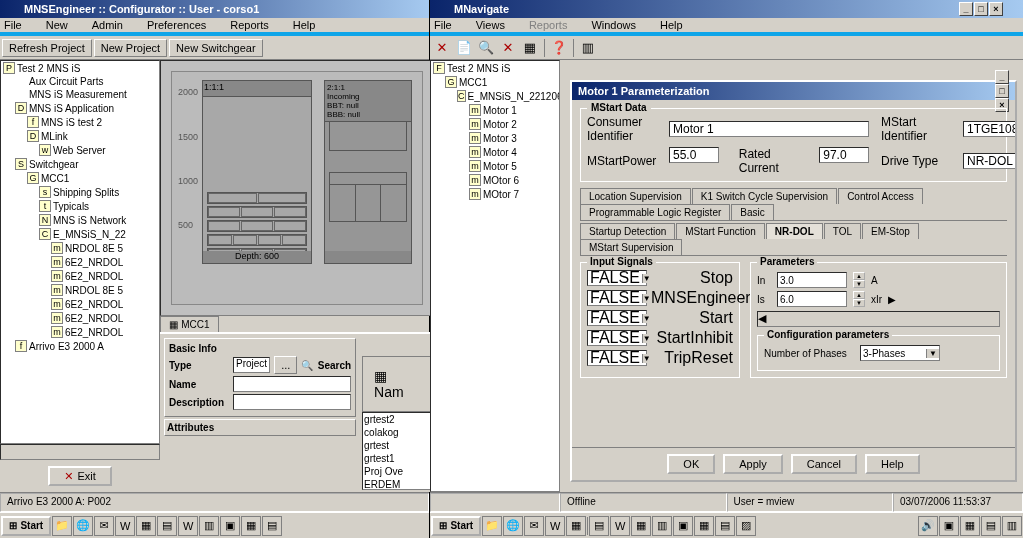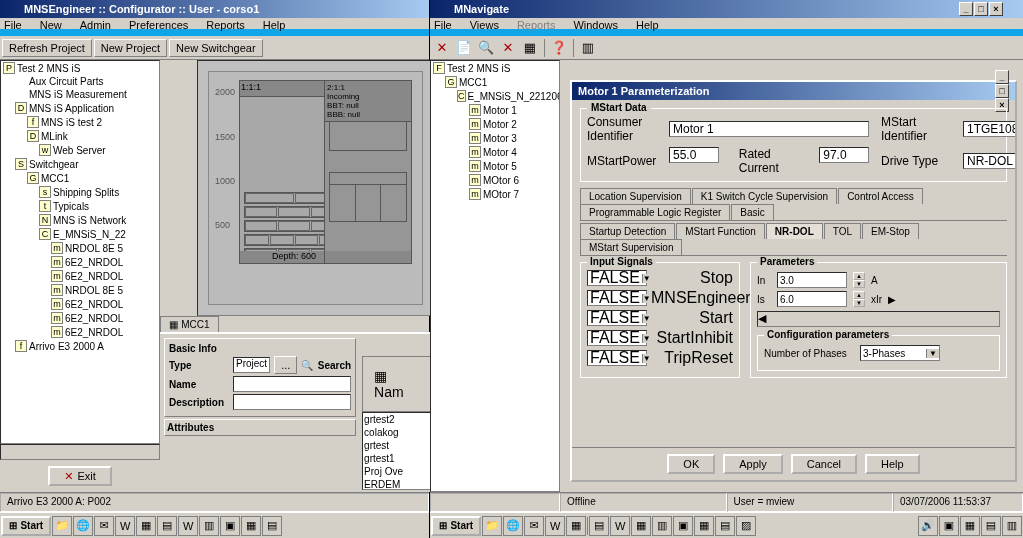--- a/index.html
+++ b/index.html
@@ -4,35 +4,35 @@
 <style>
 * { box-sizing: border-box; margin: 0; padding: 0; }
 body { font-family: "MS Sans Serif", Tahoma, sans-serif; font-size: 11px; background: #d4d0c8; width: 1023px; height: 538px; overflow: hidden; display: flex; }
 .left-app, .right-app { display: flex; flex-direction: column; height: 538px; }
 .left-app { width: 430px; border-right: 1px solid #000; }
 .right-app { width: 593px; }
 .titlebar { background: linear-gradient(to right, #0a246a, #a6caf0); color: #fff; font-weight: bold; padding: 2px 20px; height: 18px; display: flex; align-items: center; font-size: 11px; }
 .titlebar span { margin-left: 4px; }
 .titlebar .wincontrols { margin-left: auto; display: flex; gap: 1px; }
 .winbtn { width: 14px; height: 14px; background: #d4d0c8; border: 1px solid #fff; border-right-color: #404040; border-bottom-color: #404040; font-size: 9px; line-height: 12px; text-align: center; color: #000; }
-.menubar { background: #d4d0c8; padding: 1px 4px; height: 18px; display: flex; gap: 18px; border-bottom: 7px solid #0ea5e9; }
+.menubar { background: #d4d0c8; padding: 1px 4px; height: 18px; display: flex; gap: 24px; border-bottom: 4px solid #0ea5e9; }
 .menubar span { cursor: default; }
 .toolbar { background: #d4d0c8; padding: 2px; height: 24px; border-bottom: 1px solid #808080; display: flex; gap: 2px; align-items: center; }
 .tbtn { background: #d4d0c8; border: 1px solid #fff; border-right-color: #808080; border-bottom-color: #808080; padding: 2px 6px; font-size: 11px; height: 18px; display: flex; align-items: center; }
 .iconbtn { width: 20px; height: 20px; border: 1px solid transparent; display: flex; align-items: center; justify-content: center; font-size: 13px; }
 .left-main { display: flex; flex: 1; min-height: 0; }
 .tree-panel { width: 160px; background: #fff; border: 1px inset #808080; overflow: auto; font-size: 10px; }
 .tree-node { padding: 1px 2px; white-space: nowrap; display: flex; align-items: center; gap: 2px; }
 .tree-node .ico { width: 12px; height: 12px; display: inline-flex; align-items: center; justify-content: center; font-size: 9px; border: 1px solid #808080; background: #ffc; }
 .tree-indent-0 { padding-left: 2px; }
 .tree-indent-1 { padding-left: 14px; }
 .tree-indent-2 { padding-left: 26px; }
 .tree-indent-3 { padding-left: 38px; }
 .tree-indent-4 { padding-left: 50px; }
-.viewer { flex:1; background: #c0c0c0; border: 1px inset #808080; position: relative; overflow: hidden; margin-left: 37px; }
+.viewer { flex:1; background: #c0c0c0; border: 1px inset #808080; position: relative; overflow: hidden; }
 .viewer-inner { position:absolute; top:10px; left:10px; right:10px; bottom:10px; background:#bbb; border:1px solid #888; }
 .cab1, .cab2 { position:absolute; top:8px; bottom:40px; border:1px solid #555; background:#a8a8a8; }
 .cab1 { left:30px; width:110px; }
 .cab2 { right:10px; width:88px; background:#969696; }
 .cab-top { position:absolute; top:0; left:0; right:0; height:16px; background:#888; border-bottom:1px solid #555; font-size:9px; padding:1px; }
 .cab-slot { border:1px solid #555; margin:2px; font-size:8px; display:flex; gap:1px; }
 .cab-slot div { border:1px solid #666; flex:1; height:10px; }
 .depth { position:absolute; bottom:0; left:0; right:0; height:12px; font-size:9px; text-align:center; background:#888; }
 .vruler { position:absolute; left:6px; top:8px; bottom:40px; width:22px; font-size:9px; color:#555; }
 .vruler div { position:absolute; }

